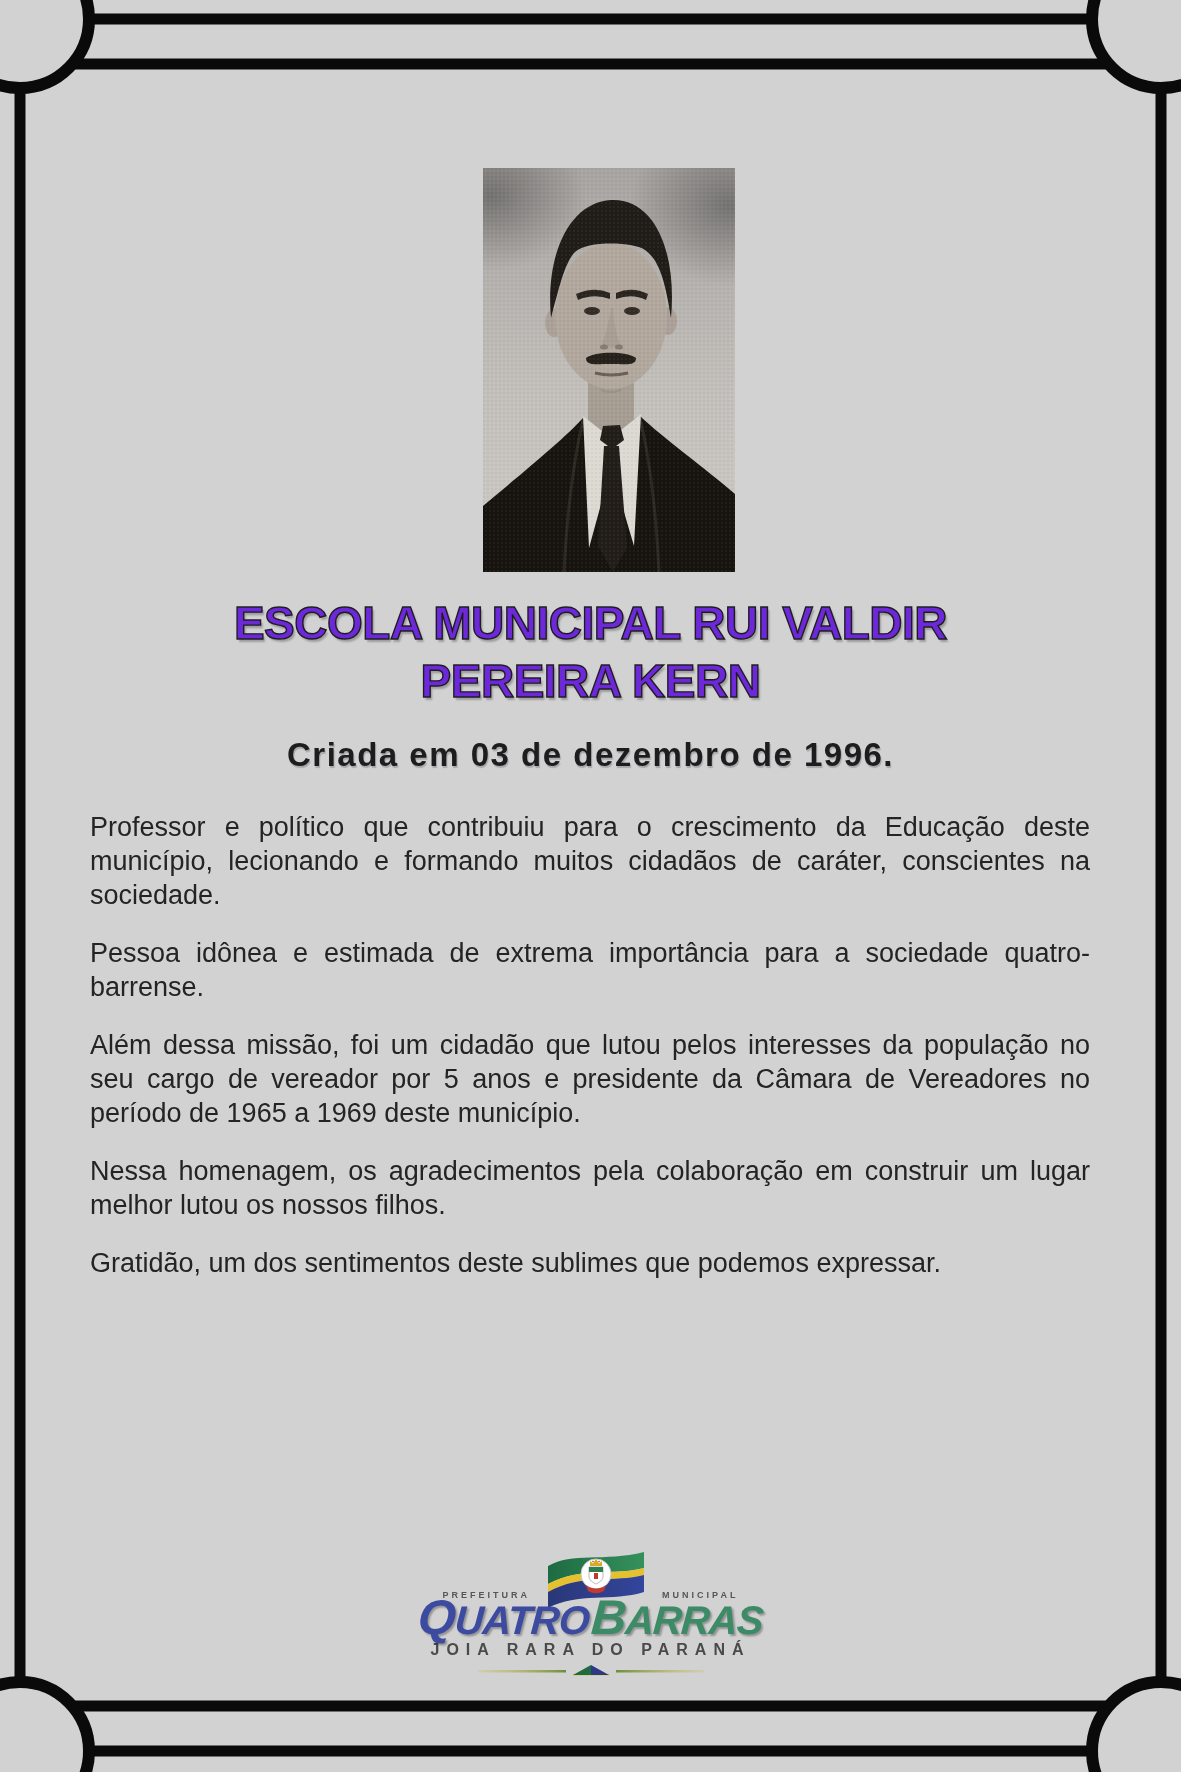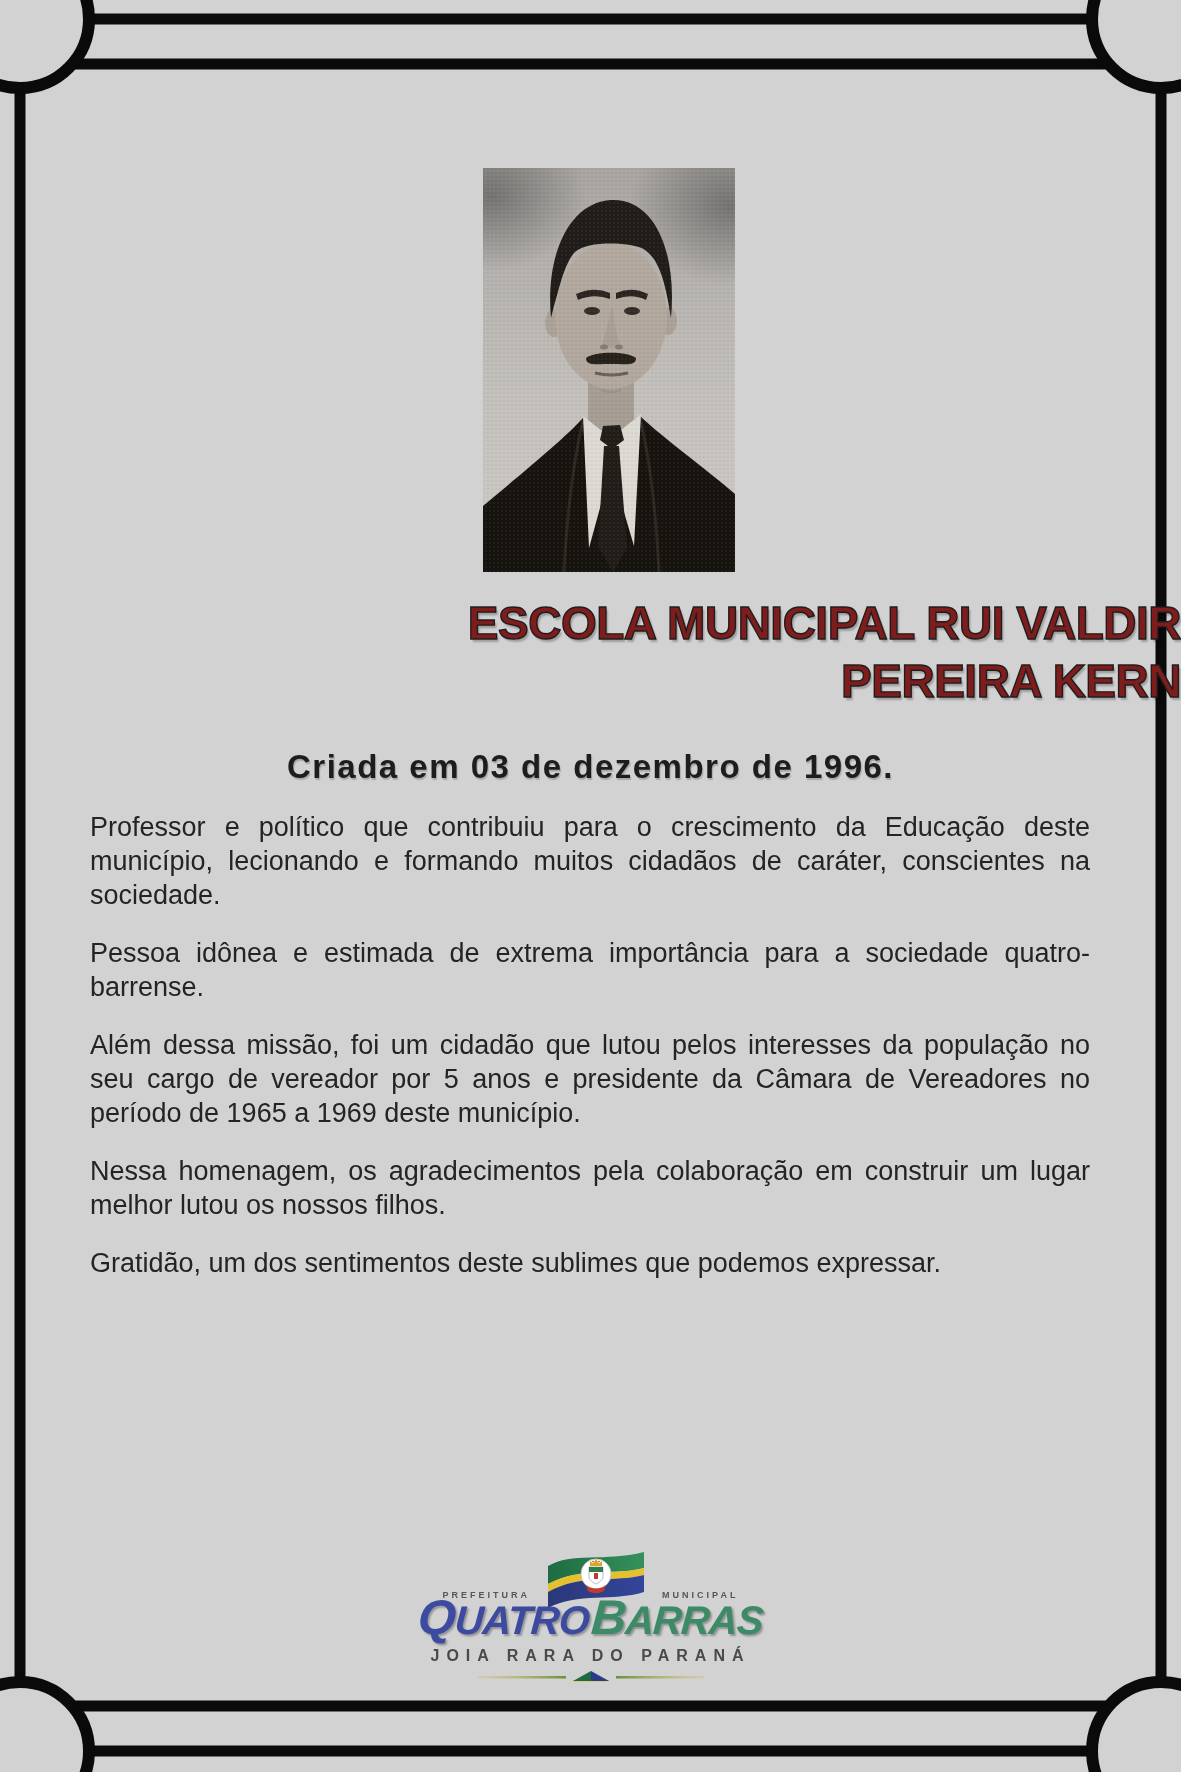--- a/index.html
+++ b/index.html
@@ -23,35 +23,35 @@
     top: 168px;
     width: 252px;
     height: 404px;
   }
   .photo svg { display:block; width:100%; height:100%; }
   .title {
     position: absolute;
     top: 594px;
     left: 0; right: 0;
     margin: 0;
-    text-align: right;
+    text-align: center;
     font-size: 46px;
     line-height: 58px;
     font-weight: bold;
     letter-spacing: -0.5px;
-    color: #7f1d1d;
+    color: #6d28d9;
     -webkit-text-stroke: 1.4px #1d1d1f;
     text-shadow: 2px 3px 2px rgba(0,0,0,0.25);
   }
   .title span { display:block; }
   .subtitle {
     position: absolute;
     top: 736px;
     left: 0; right: 0;
-    margin: 12px;
+    margin: 0;
     text-align: center;
     font-size: 33px;
     font-weight: bold;
     letter-spacing: 1.5px;
     color: #1d1d1f;
     text-shadow: 1px 2px 1px rgba(0,0,0,0.2);
   }
   .content {
     position: absolute;
     top: 810px;
@@ -96,21 +96,21 @@
     letter-spacing: -1px;
     transform: skewX(-4deg);
     text-shadow: 2px 2px 2px rgba(0,0,0,0.3);
     white-space: nowrap;
   }
   .brand span { display:inline-block; }
   .brand span::first-letter { font-size: 1.22em; }
   .brand .quatro { color: #3c4ba0; }
   .brand .barras { color: #3d8a66; margin-left: 2px; }
   .tagline {
-    margin-top: 6px;
+    margin-top: 0;
     font-size: 16px;
     font-weight: bold;
     letter-spacing: 7px;
     color: #4a4a4a;
   }
   .divider { margin-top: 3px; }
   .divider svg { display:block; }
 </style>
 </head>
 <body>

